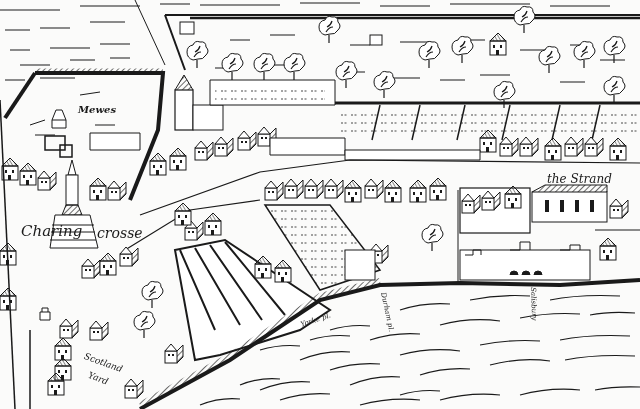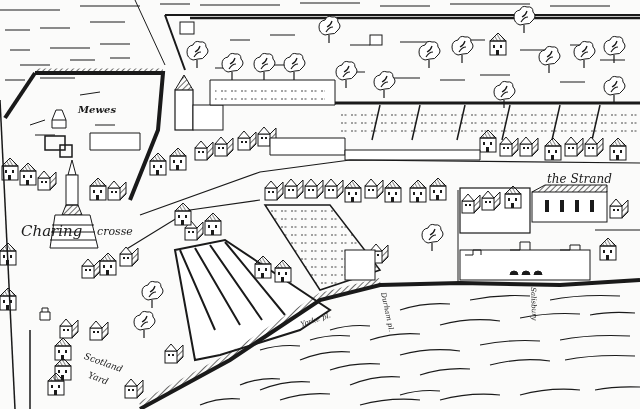--- a/index.html
+++ b/index.html
@@ -9,21 +9,21 @@
   .label {
     position: absolute;
     font-family: "DejaVu Serif", "Liberation Serif", serif;
     font-style: italic;
     color: #1a1a1a;
     white-space: nowrap;
     line-height: 1;
   }
   .lbl-mewes { left: 78px; top: 105px; font-size: 10px; font-weight: bold; }
   .lbl-charing { left: 21px; top: 224px; font-size: 15px; }
-  .lbl-crosse { left: 97px; top: 226px; font-size: 11px; }
+  .lbl-crosse { left: 97px; top: 226px; font-size: 14px; }
   .lbl-strand { left: 547px; top: 173px; font-size: 12px; text-align: center; }
   .lbl-scotland { left: 86px; top: 352px; font-size: 9px; transform: rotate(20deg); transform-origin: left top; }
   .lbl-yard { left: 90px; top: 371px; font-size: 9px; transform: rotate(20deg); transform-origin: left top; }
   .lbl-yorke { left: 300px; top: 322px; font-size: 7px; transform: rotate(-18deg); transform-origin: left top; }
   .lbl-durham { left: 386px; top: 292px; font-size: 7px; transform: rotate(78deg); transform-origin: left top; }
   .lbl-salisbury { left: 536px; top: 287px; font-size: 7px; transform: rotate(88deg); transform-origin: left top; }
 </style>
 </head>
 <body>
 

